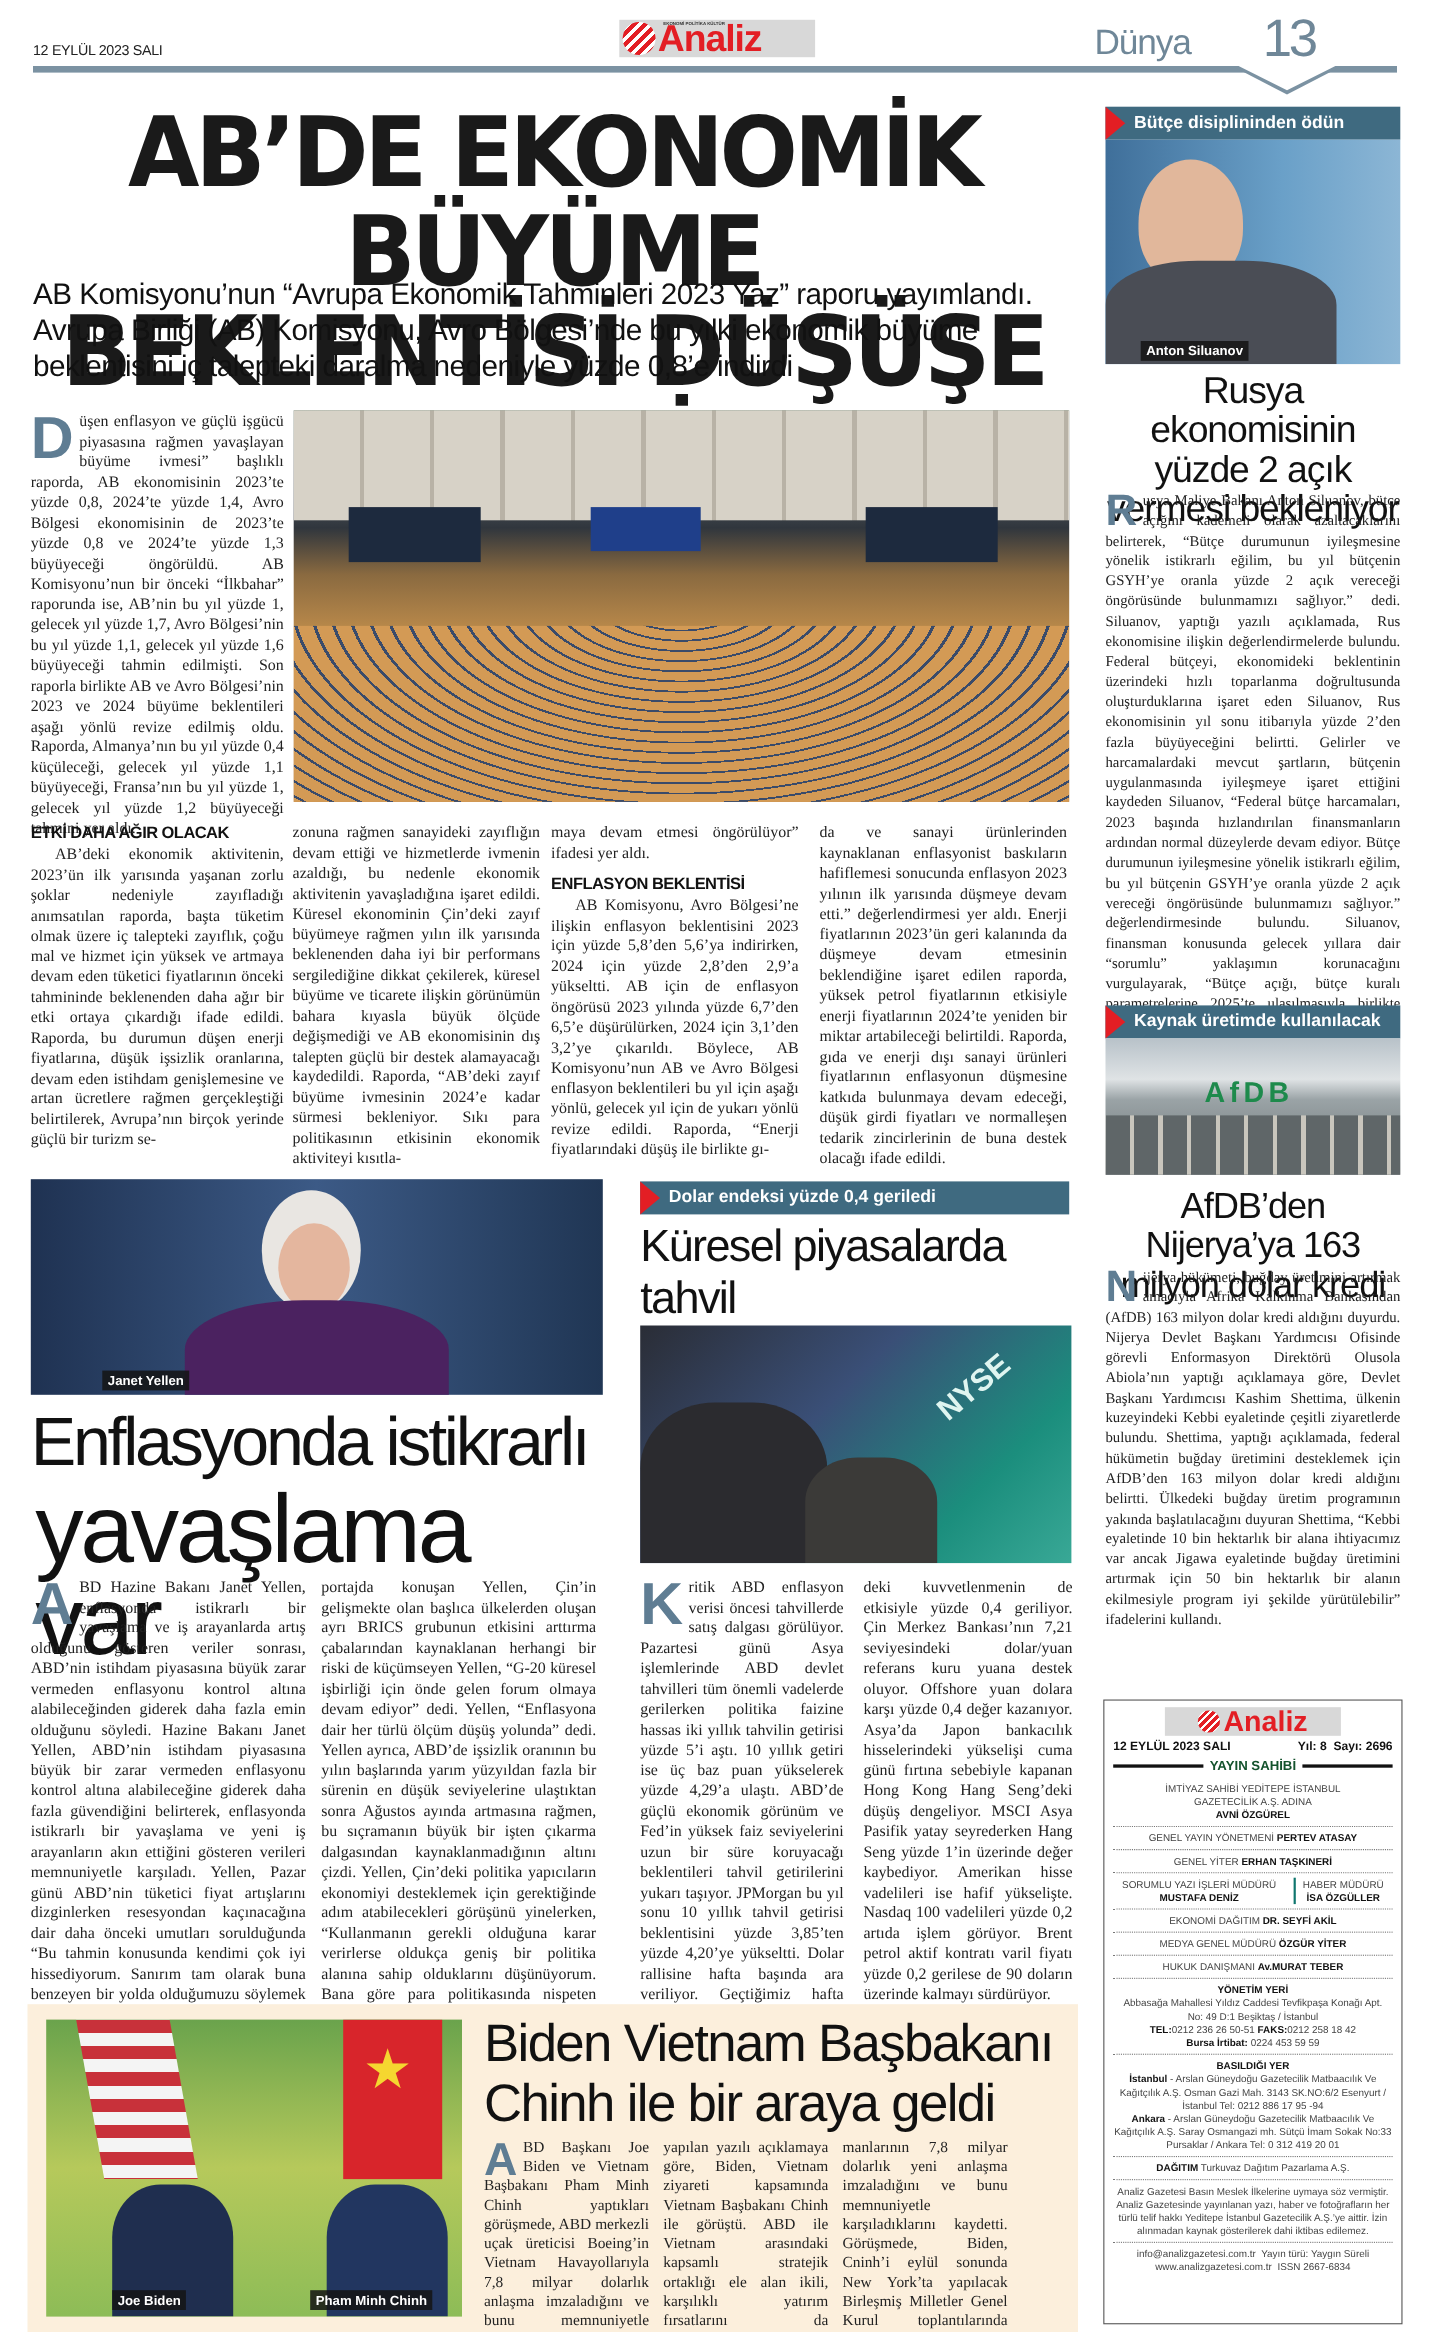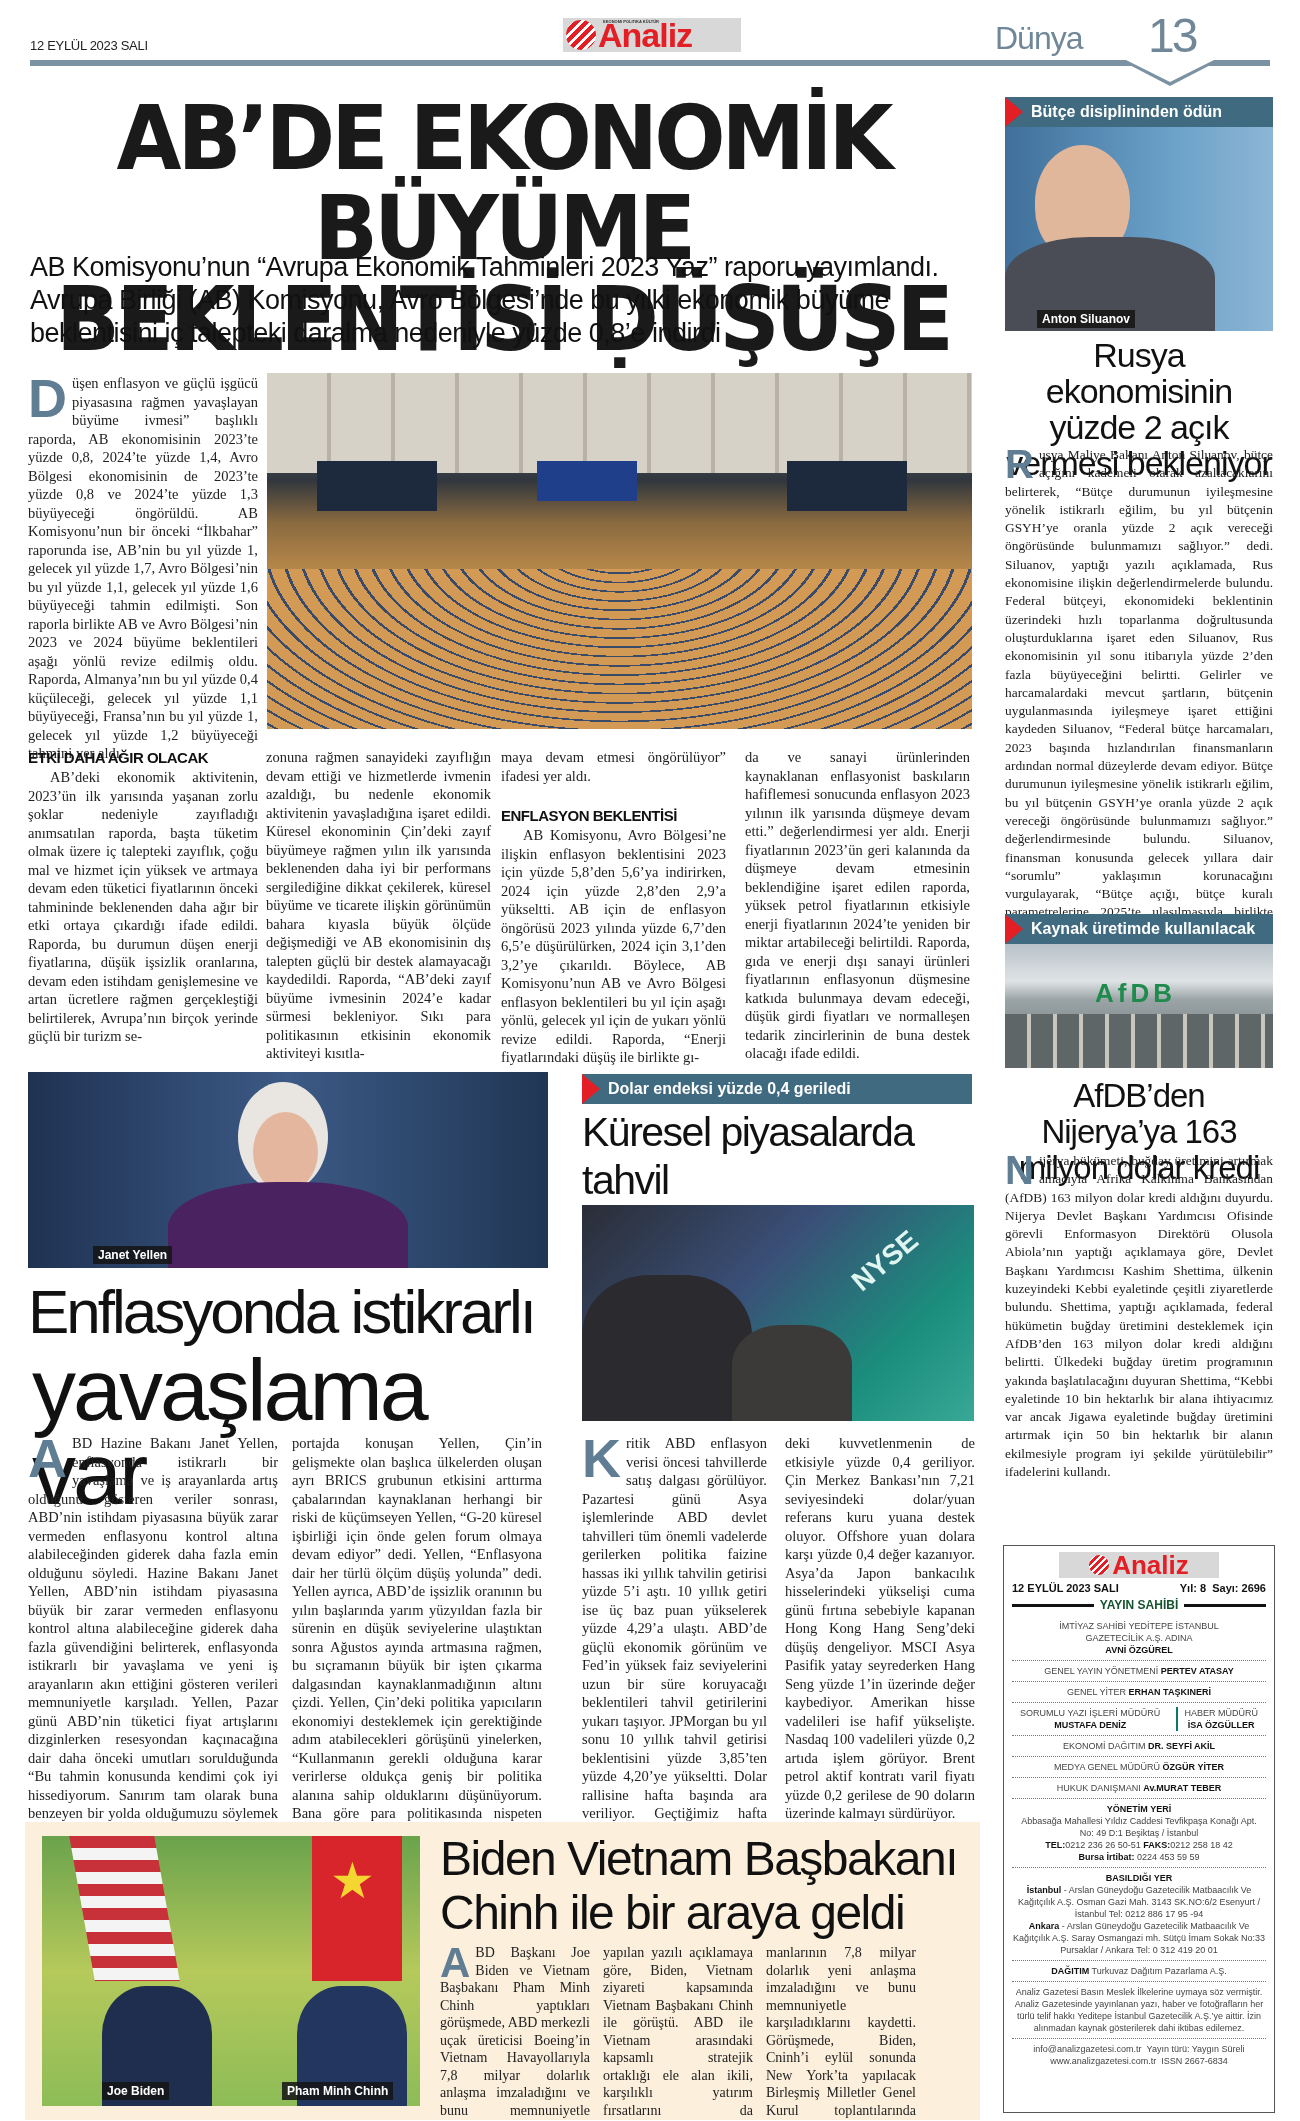--- a/index.html
+++ b/index.html
@@ -71,21 +71,21 @@
   <div style="position:absolute;left:0;top:55%;width:100%;height:45%;background:repeating-radial-gradient(ellipse at 50% -20%,#d39a55 0 14px,#3a4b6a 14px 17px)"></div>
 </div>
 
 <div class="abs" style="left:28px;top:743px;width:230px">
   <div class="sub">ETKİ DAHA AĞIR OLACAK</div>
   <div class="col indent">AB’deki ekonomik aktivitenin, 2023’ün ilk yarısında yaşanan zorlu şoklar nedeniyle zayıfladığı anımsatılan raporda, başta tüketim olmak üzere iç talepteki zayıflık, çoğu mal ve hizmet için yüksek ve artmaya devam eden tüketici fiyatlarının önceki tahmininde beklenenden daha ağır bir etki ortaya çıkardığı ifade edildi. Raporda, bu durumun düşen enerji fiyatlarına, düşük işsizlik oranlarına, devam eden istihdam genişlemesine ve artan ücretlere rağmen gerçekleştiği belirtilerek, Avrupa’nın birçok yerinde güçlü bir turizm se-</div>
 </div>
 <div class="abs col" style="left:266px;top:748px;width:225px">zonuna rağmen sanayideki zayıflığın devam ettiği ve hizmetlerde ivmenin azaldığı, bu nedenle ekonomik aktivitenin yavaşladığına işaret edildi. Küresel ekonominin Çin’deki zayıf büyümeye rağmen yılın ilk yarısında beklenenden daha iyi bir performans sergilediğine dikkat çekilerek, küresel büyüme ve ticarete ilişkin görünümün bahara kıyasla büyük ölçüde değişmediği ve AB ekonomisinin dış talepten güçlü bir destek alamayacağı kaydedildi. Raporda, “AB’deki zayıf büyüme ivmesinin 2024’e kadar sürmesi bekleniyor. Sıkı para politikasının etkisinin ekonomik aktiviteyi kısıtla-</div>
 <div class="abs" style="left:501px;top:748px;width:225px">
   <div class="col">maya devam etmesi öngörülüyor” ifadesi yer aldı.</div>
-  <div class="sub" style="margin-top:22px">ENFLASYON BEKLENTİSİ</div>
+  <div class="sub" style="margin-top:10px">ENFLASYON BEKLENTİSİ</div>
   <div class="col indent">AB Komisyonu, Avro Bölgesi’ne ilişkin enflasyon beklentisini 2023 için yüzde 5,8’den 5,6’ya indirirken, 2024 için yüzde 2,8’den 2,9’a yükseltti. AB için de enflasyon öngörüsü 2023 yılında yüzde 6,7’den 6,5’e düşürülürken, 2024 için 3,1’den 3,2’ye çıkarıldı. Böylece, AB Komisyonu’nun AB ve Avro Bölgesi enflasyon beklentileri bu yıl için aşağı yönlü, gelecek yıl için de yukarı yönlü revize edildi. Raporda, “Enerji fiyatlarındaki düşüş ile birlikte gı-</div>
 </div>
 <div class="abs col" style="left:745px;top:748px;width:225px">da ve sanayi ürünlerinden kaynaklanan enflasyonist baskıların hafiflemesi sonucunda enflasyon 2023 yılının ilk yarısında düşmeye devam etti.” değerlendirmesi yer aldı. Enerji fiyatlarının 2023’ün geri kalanında da düşmeye devam etmesinin beklendiğine işaret edilen raporda, yüksek petrol fiyatlarının etkisiyle enerji fiyatlarının 2024’te yeniden bir miktar artabileceği belirtildi. Raporda, gıda ve enerji dışı sanayi ürünleri fiyatlarının enflasyonun düşmesine katkıda bulunmaya devam edeceği, düşük girdi fiyatları ve normalleşen tedarik zincirlerinin de buna destek olacağı ifade edildi.</div>
 
 <div class="kicker" style="left:1005px;top:97px;width:268px"><span>Bütçe disiplininden ödün verilmeyecek</span></div>
 <div class="abs img" style="left:1005px;top:127px;width:268px;height:204px;background:linear-gradient(90deg,#3f6f9a,#6aa0c8 60%,#8cb6d5)">
   <div style="position:absolute;left:30px;top:18px;width:95px;height:115px;border-radius:50% 50% 45% 45%;background:#e1b79b"></div>
   <div style="position:absolute;left:0;top:110px;width:210px;height:100px;border-radius:40% 40% 0 0;background:#4a4d55"></div>
   <div class="caption" style="left:32px;bottom:3px">Anton Siluanov</div>
 </div>

